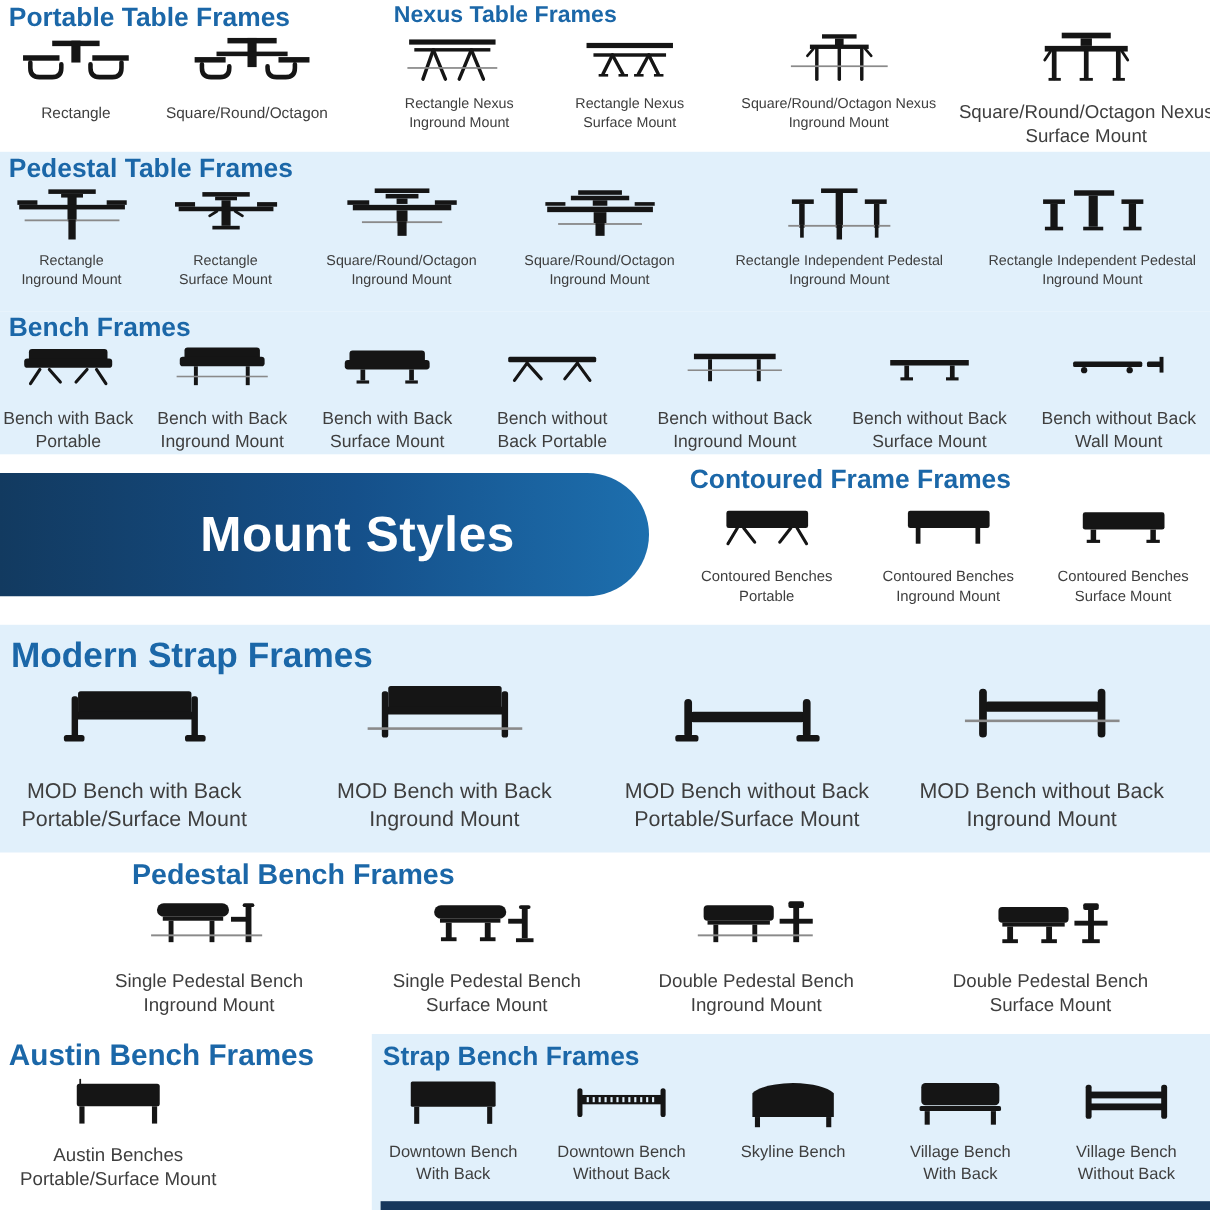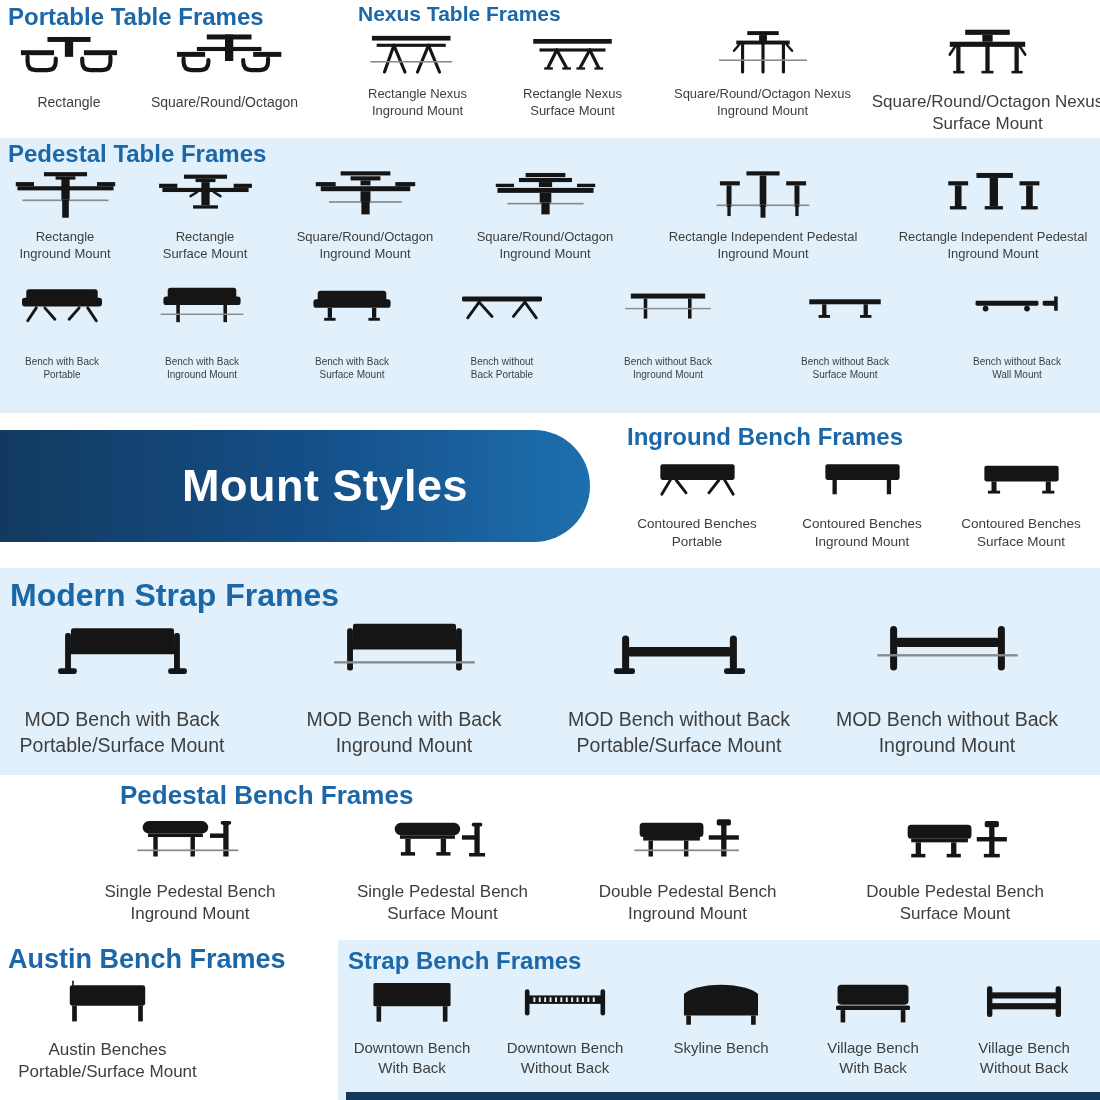--- a/index.html
+++ b/index.html
@@ -46,21 +46,21 @@
 
   .s3{left:0;top:283px;width:1100px;height:130px;background:var(--section-bg,#e1f0fb);}
   .s3 .head{font-size:24px;margin:2px 0 0 8px;}
   .s3 .items{margin-top:2px;}
   .s3 .cell:nth-child(1){width:124px;}.s3 .cell:nth-child(2){width:156px;}
   .s3 .cell:nth-child(3){width:144px;}.s3 .cell:nth-child(4){width:156px;}
   .s3 .cell:nth-child(5){width:176px;}.s3 .cell:nth-child(6){width:178px;}
   .s3 .cell:nth-child(7){width:166px;}
   .s3 .icon{width:110px;height:50px;}
   .s3 .cell:nth-child(5) .icon{width:130px;}
-  .s3 .lbl{font-size:10px;margin-top:20px;}
+  .s3 .lbl{font-size:16px;margin-top:8px;}
 
   
   .banner{position:absolute;left:0;top:430px;width:590px;height:112px;
           border-radius:0 56px 56px 0;
           background:linear-gradient(90deg,var(--banner-dark,#123a60) 0%,#15508a 55%,var(--banner-light,#1d6fae) 100%);
           display:flex;align-items:center;justify-content:center;padding-left:60px;box-sizing:border-box;}
   .banner span{color:#ffffff;font-size:45px;font-weight:bold;letter-spacing:0.5px;}
 
   
   .s4{left:612px;top:418px;width:488px;height:147px;}
@@ -323,20 +323,21 @@
               <rect x="94" y="46" width="20" height="4" rx="0" fill="#151515"></rect>
             </svg>
           </div>
           <div class="lbl">Rectangle Independent Pedestal
 Inground Mount</div>
         </div>
       </div>
   </section>
 
   <section class="sec s3">
+    <h2 class="head">Bench Frames</h2>
     <div class="items">
         <div class="cell">
           <div class="icon">
             <svg viewBox="0 0 120 70" preserveAspectRatio="xMidYMid meet">
               <rect x="10" y="6" width="100" height="16" rx="4" fill="#151515"></rect>
               <rect x="4" y="18" width="112" height="12" rx="4" fill="#151515"></rect>
               <path d="M24,32 L12,50" fill="none" stroke="#151515" stroke-width="4" stroke-linecap="round"></path>
               <path d="M36,32 L50,48" fill="none" stroke="#151515" stroke-width="4" stroke-linecap="round"></path>
               <path d="M96,32 L108,50" fill="none" stroke="#151515" stroke-width="4" stroke-linecap="round"></path>
               <path d="M84,32 L70,48" fill="none" stroke="#151515" stroke-width="4" stroke-linecap="round"></path>
@@ -424,21 +425,21 @@
 Wall Mount</div>
         </div>
       </div>
   </section>
 
   <div class="banner">
     <span>Mount Styles</span>
   </div>
 
   <section class="sec s4">
-    <h2 class="head">Inground Bench Frames</h2>
+    <h2 class="head">Contoured Frame Frames</h2>
     <div class="items">
         <div class="cell">
           <div class="icon">
             <svg viewBox="0 0 120 70" preserveAspectRatio="xMidYMid meet">
               <rect x="8" y="6" width="104" height="22" rx="3" fill="#151515"></rect>
               <path d="M22,28 L10,48" fill="none" stroke="#151515" stroke-width="4" stroke-linecap="round"></path>
               <path d="M30,28 L44,46" fill="none" stroke="#151515" stroke-width="4" stroke-linecap="round"></path>
               <path d="M98,28 L110,48" fill="none" stroke="#151515" stroke-width="4" stroke-linecap="round"></path>
               <path d="M90,28 L76,46" fill="none" stroke="#151515" stroke-width="4" stroke-linecap="round"></path>
             </svg>

